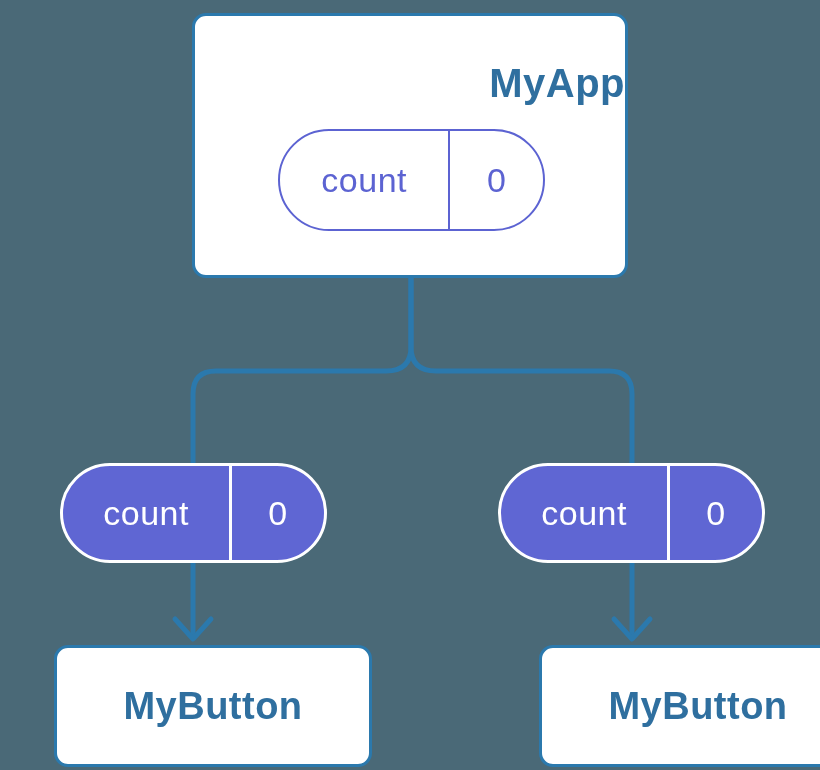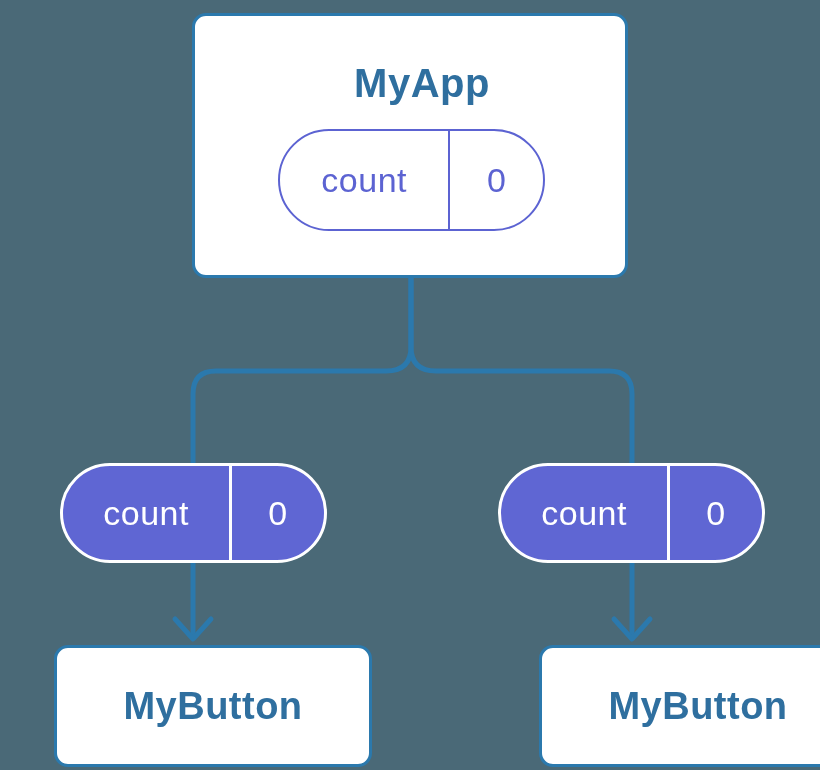--- a/index.html
+++ b/index.html
@@ -9,21 +9,21 @@
     font-family:"Liberation Sans",sans-serif;
   }
   svg.connectors{position:absolute;left:0;top:0;z-index:1;display:block;}
 
   .node{
     position:absolute;box-sizing:border-box;z-index:2;
     background:#ffffff;border:3px solid #2b79ad;border-radius:14px;
   }
   .app-node{left:192px;top:13px;width:436px;height:265px;}
   .app-title{
-    margin-top:45px;text-align:center;
+    margin-top:45px;text-align:right;
     font-size:40px;font-weight:600;letter-spacing:.5px;color:#2f6f9f;padding-left:24px;
   }
 
   .pill{
     position:absolute;z-index:3;display:flex;box-sizing:border-box;
     border-radius:999px;overflow:hidden;
   }
   .pill-cell{display:flex;align-items:center;justify-content:center;box-sizing:border-box;}
   .pill .name{width:64.8%;}
   .pill .value{flex:1;}

